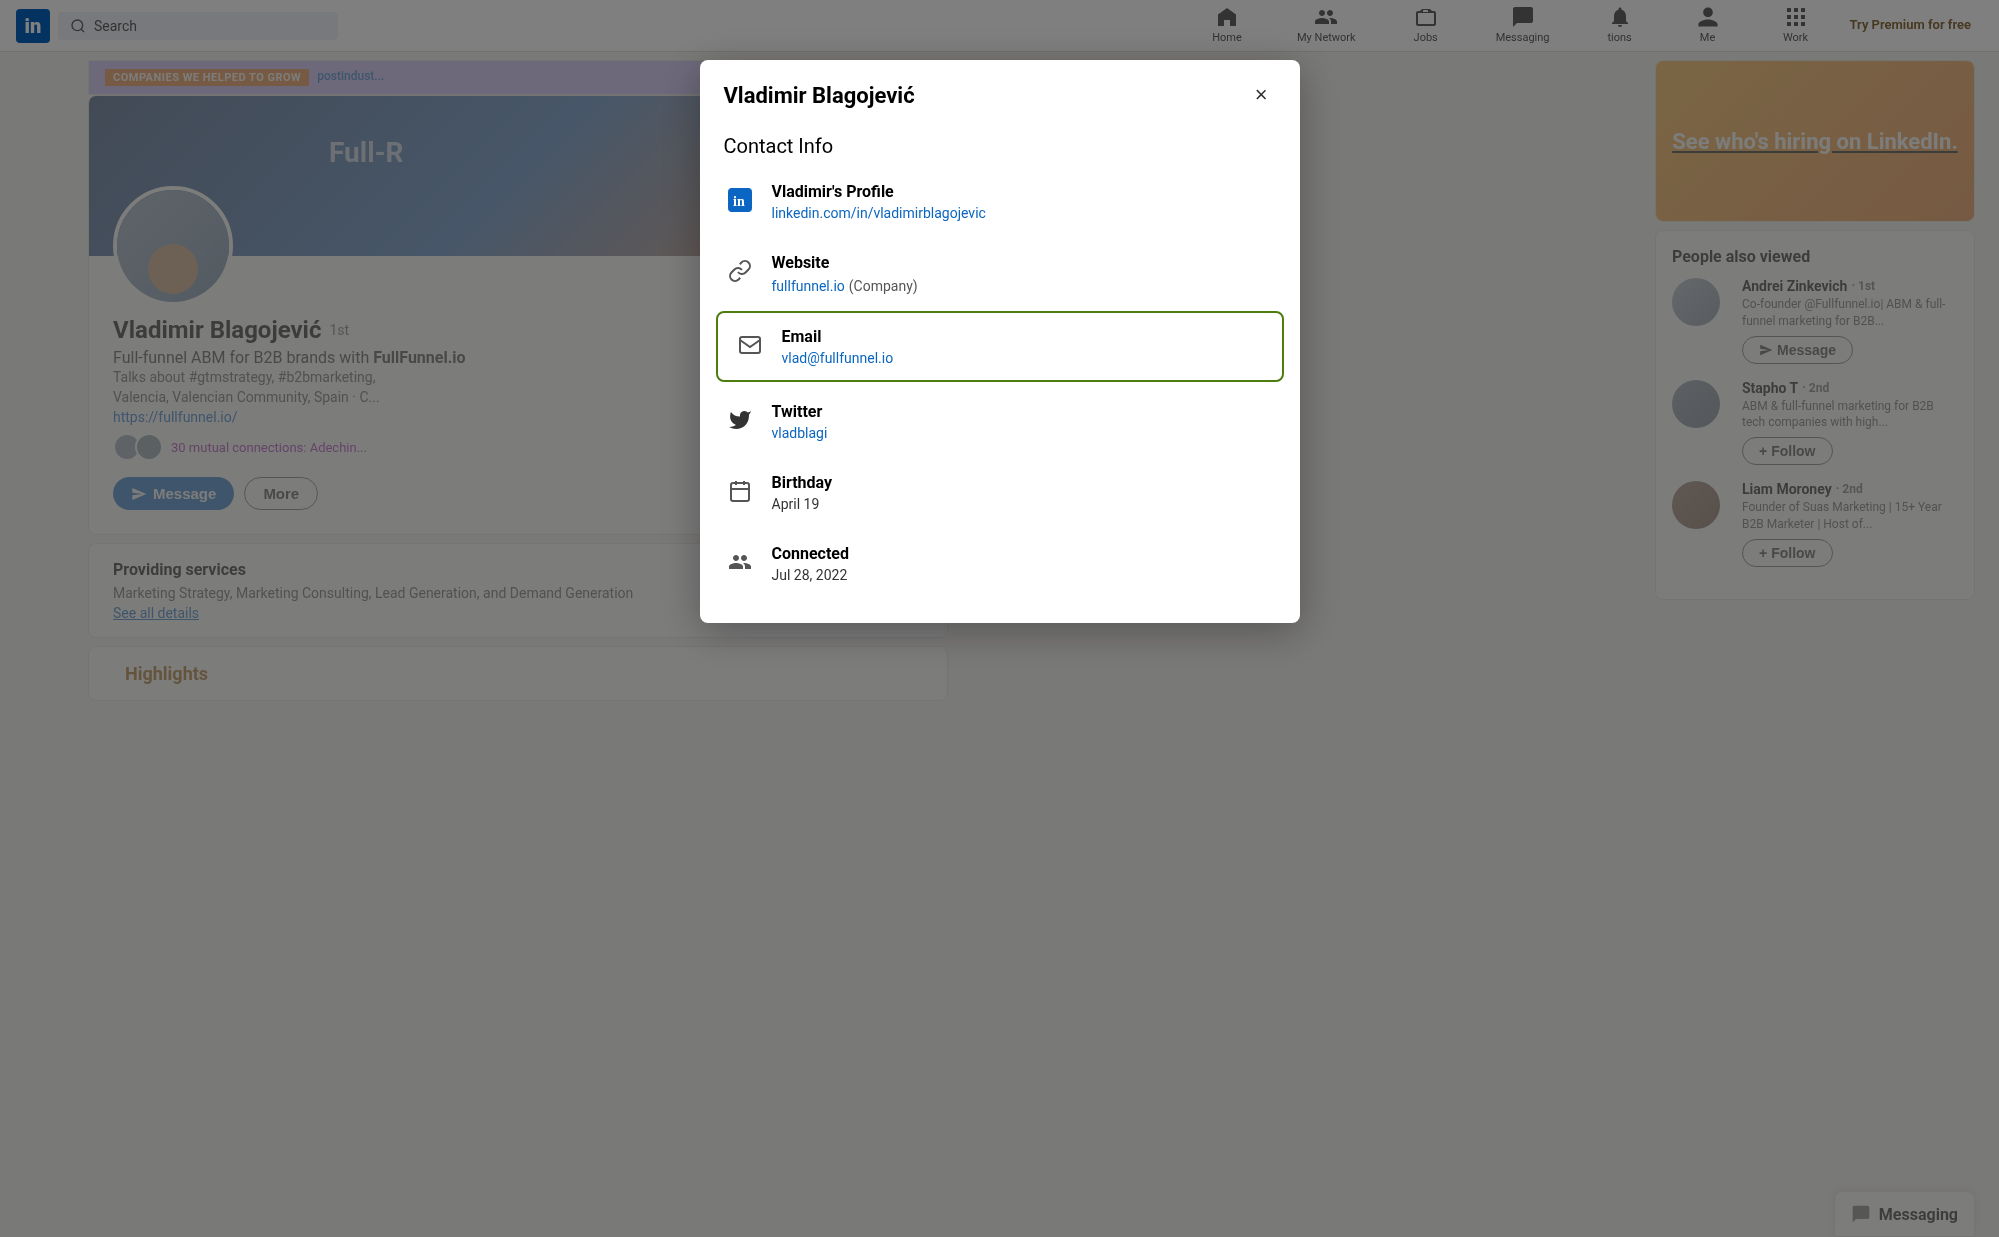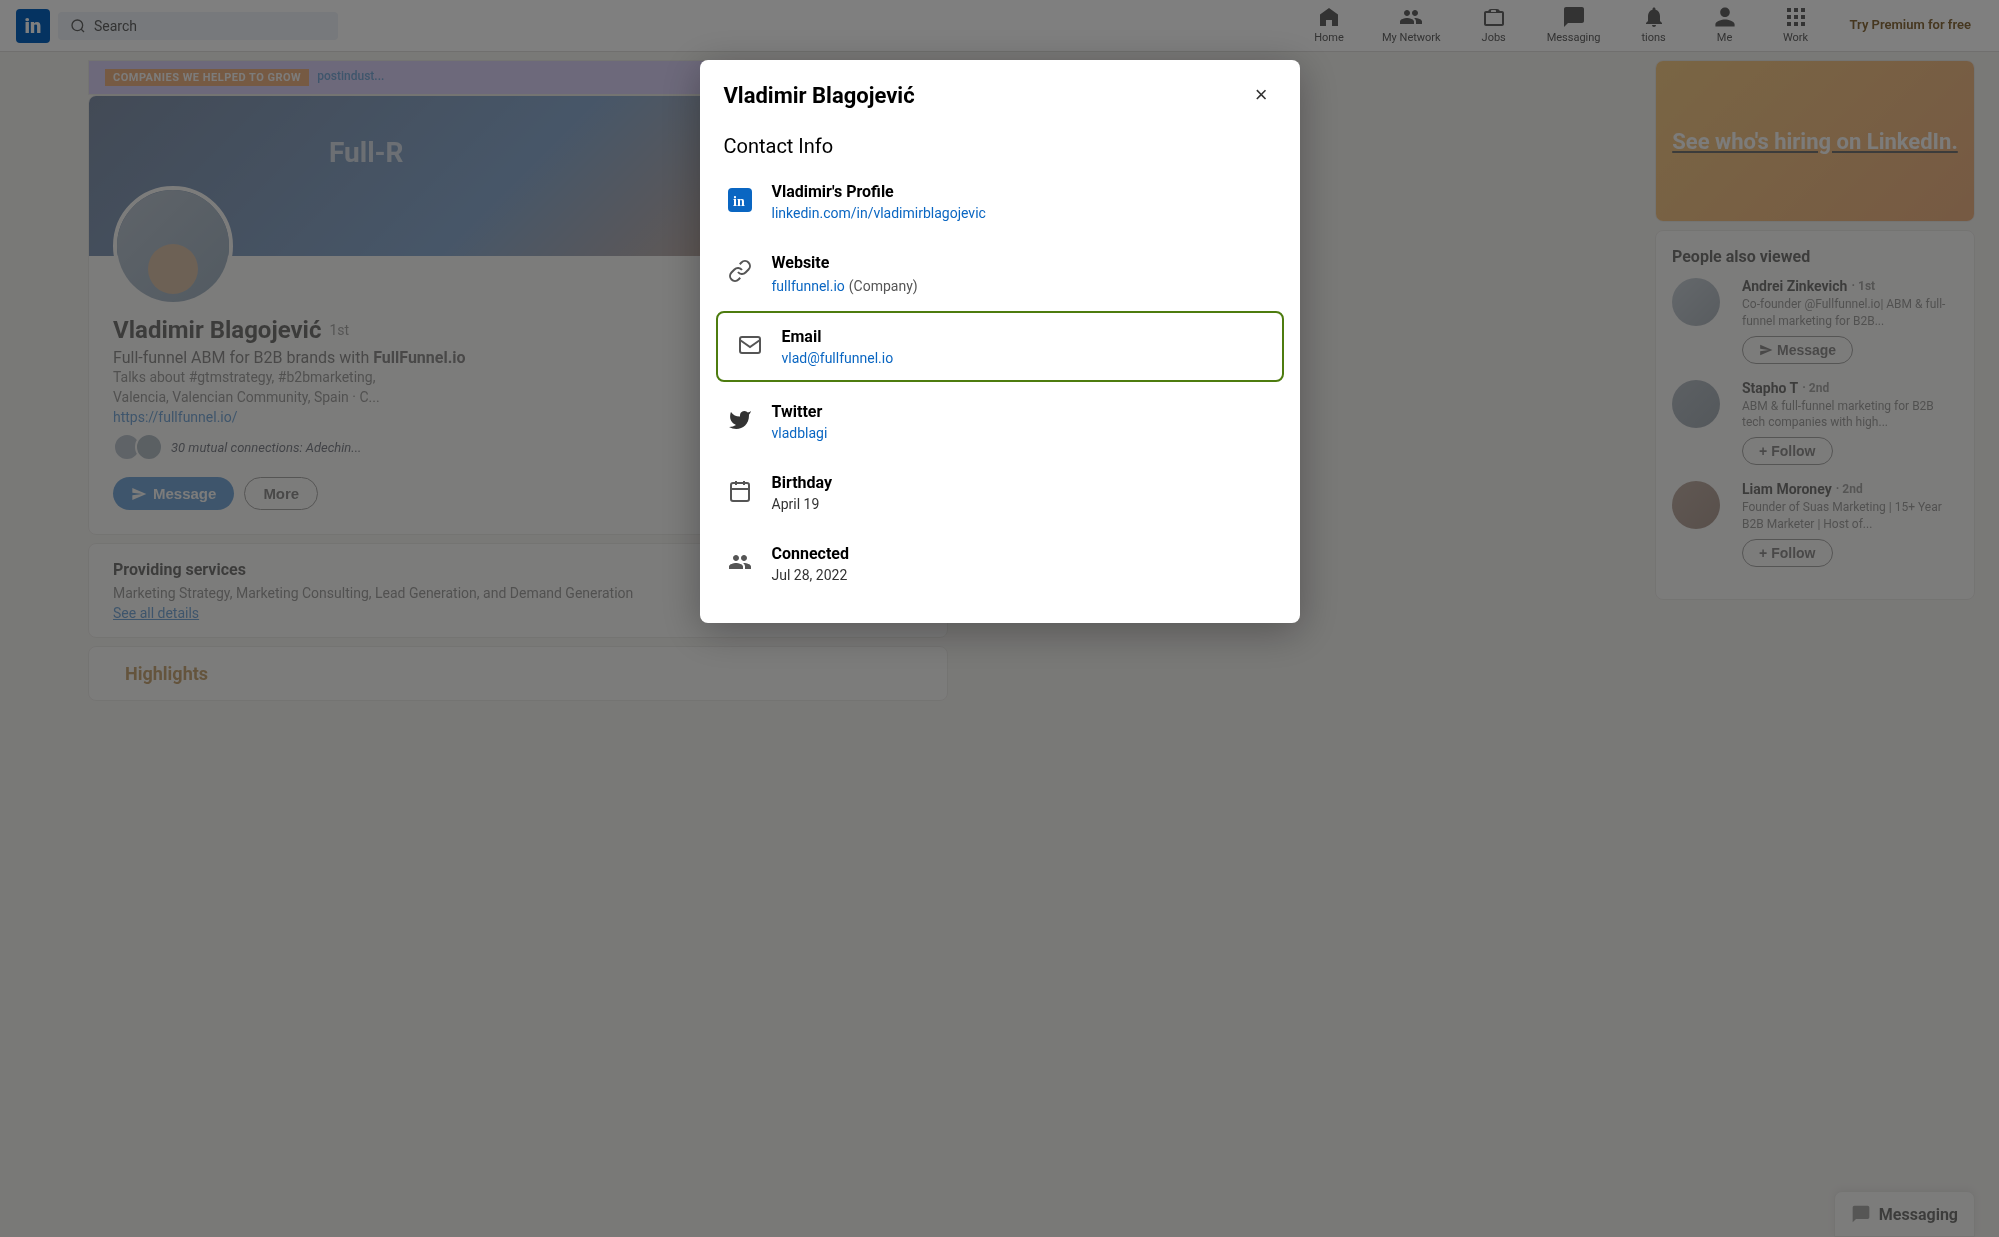--- a/index.html
+++ b/index.html
@@ -40,21 +40,21 @@
       padding: 6px 12px;
       width: 280px;
       gap: 8px;
       cursor: text;
     }
     .search-bar svg { flex-shrink: 0; }
     .search-text { font-size: 14px; color: #666; }
     .nav-spacer { flex: 1; }
     .nav-icons {
       display: flex; align-items: flex-start;
-      gap: 3px;
+      gap: 20px;
     }
     .nav-item {
       display: flex; flex-direction: column; align-items: center; justify-content: center;
       padding: 0 16px;
       cursor: pointer;
       color: #666;
       font-size: 11px;
       gap: 2px;
       min-width: 68px;
       border-bottom: 2px solid transparent;
@@ -127,21 +127,21 @@
     .profile-headline { font-size: 16px; color: #333; margin-top: 4px; }
     .profile-sub { font-size: 14px; color: #555; margin-top: 2px; }
     .profile-location { font-size: 14px; color: #555; margin-top: 4px; }
     .profile-url { font-size: 14px; color: #0a66c2; margin-top: 4px; cursor: pointer; }
     .profile-stats { font-size: 14px; color: #555; margin-top: 4px; }
     .profile-stats span { color: #0a66c2; cursor: pointer; }
     .mutual-section { display: flex; align-items: center; gap: 8px; margin-top: 8px; }
     .mutual-avatars { display: flex; }
     .mutual-avatar { width: 28px; height: 28px; border-radius: 50%; background: #a0a0a0; border: 2px solid #fff; margin-left: -6px; }
     .mutual-avatar:first-child { margin-left: 0; }
-    .mutual-text { font-size: 13px; color: #0f172a; font-style: italic; }
+    .mutual-text { font-size: 13px; color: #a21caf; }
     .profile-actions { display: flex; align-items: center; gap: 10px; margin-top: 16px; padding-bottom: 8px; }
     .btn-message {
       background: #0a66c2;
       color: #fff;
       border: none;
       border-radius: 20px;
       padding: 8px 18px;
       font-size: 15px;
       font-weight: 600;
       cursor: pointer;

